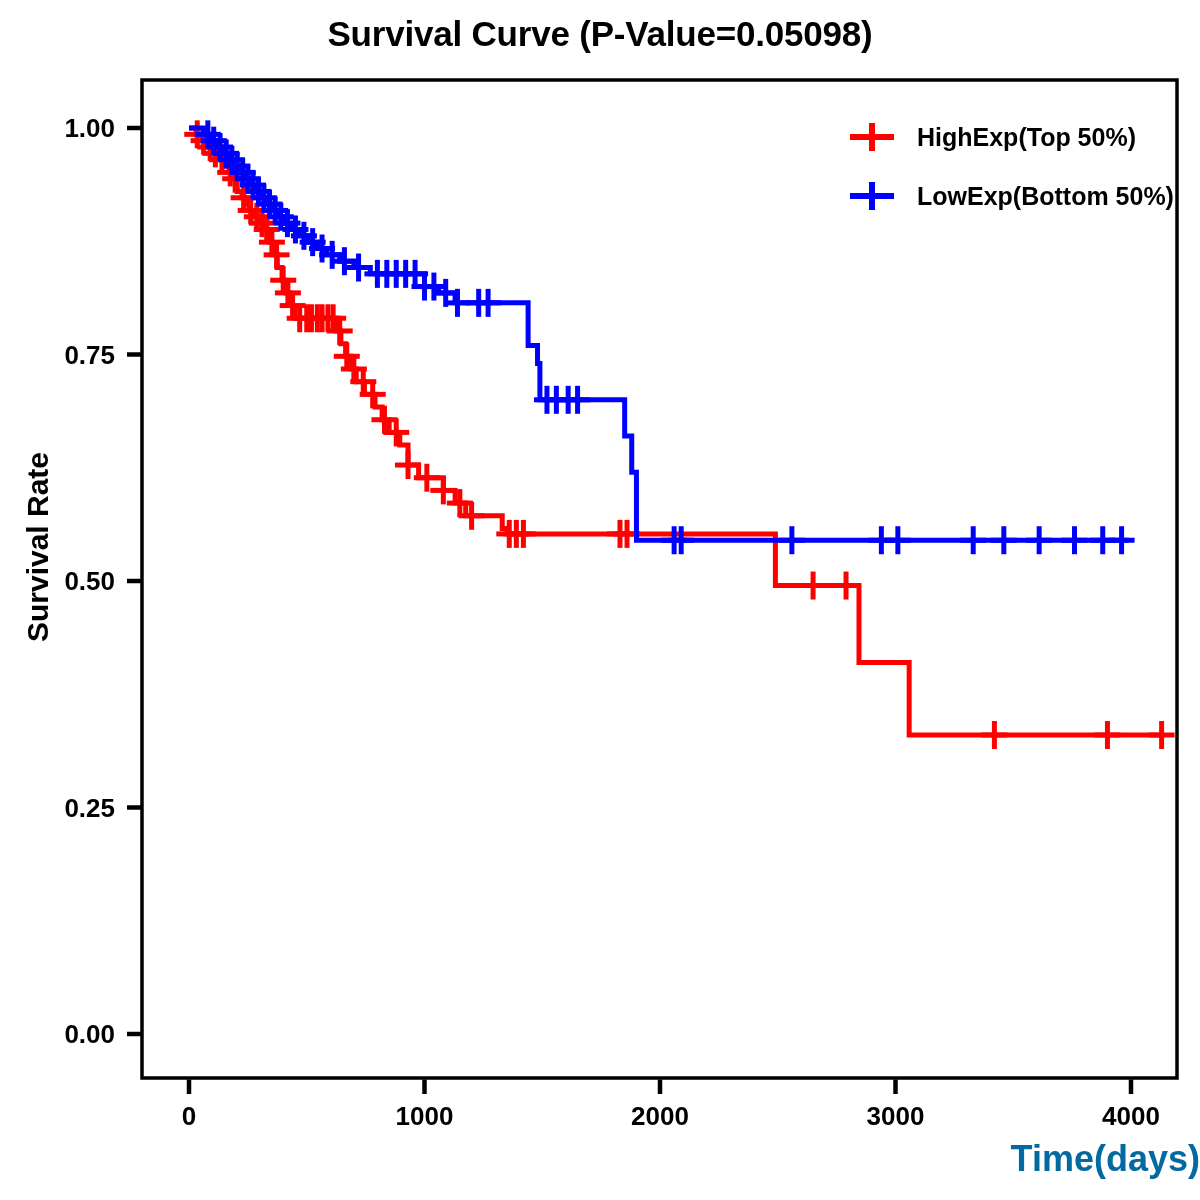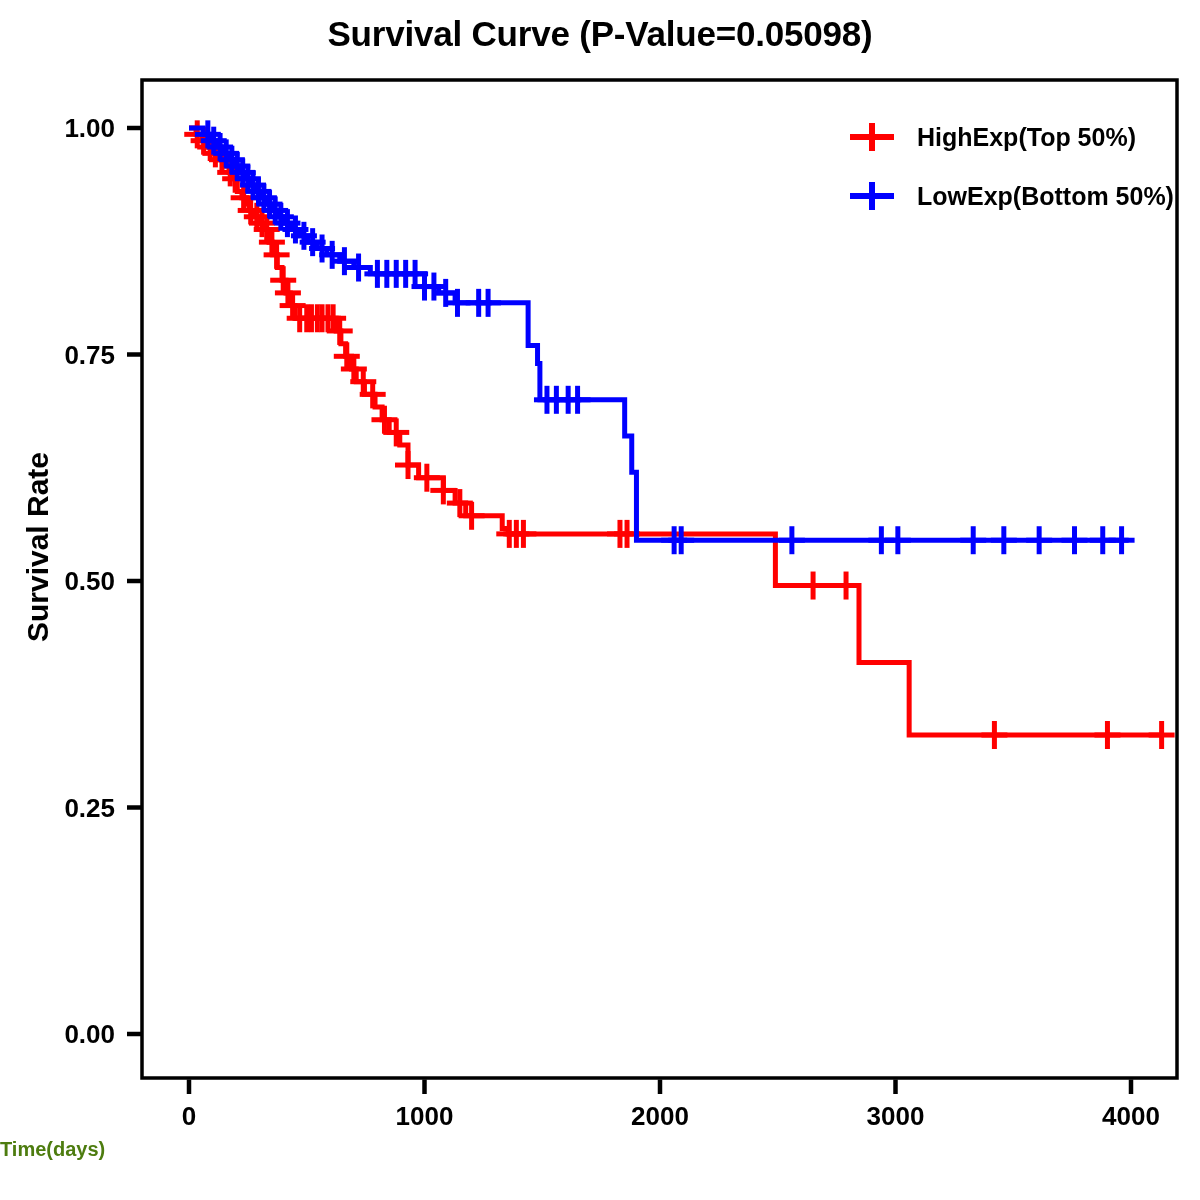--- a/index.html
+++ b/index.html
@@ -42,24 +42,24 @@
     color: #000000;
     transform: rotate(-90deg);
     transform-origin: center center;
     font-family: "Liberation Sans", sans-serif;
   }
   #xlabel {
     position: absolute;
     left: 0;
     top: 1138px;
     width: 1200px;
-    text-align: left;
-    font-size: 20px;
-    font-weight: bold;
-    color: #4d7c0f;
+    text-align: right;
+    font-size: 36px;
+    font-weight: bold;
+    color: #0369a1;
     font-family: "Liberation Sans", sans-serif;
   }
   svg#plot {
     position: absolute;
     left: 0;
     top: 0;
     width: 1200px;
     height: 1200px;
   }
   .tick-text {

